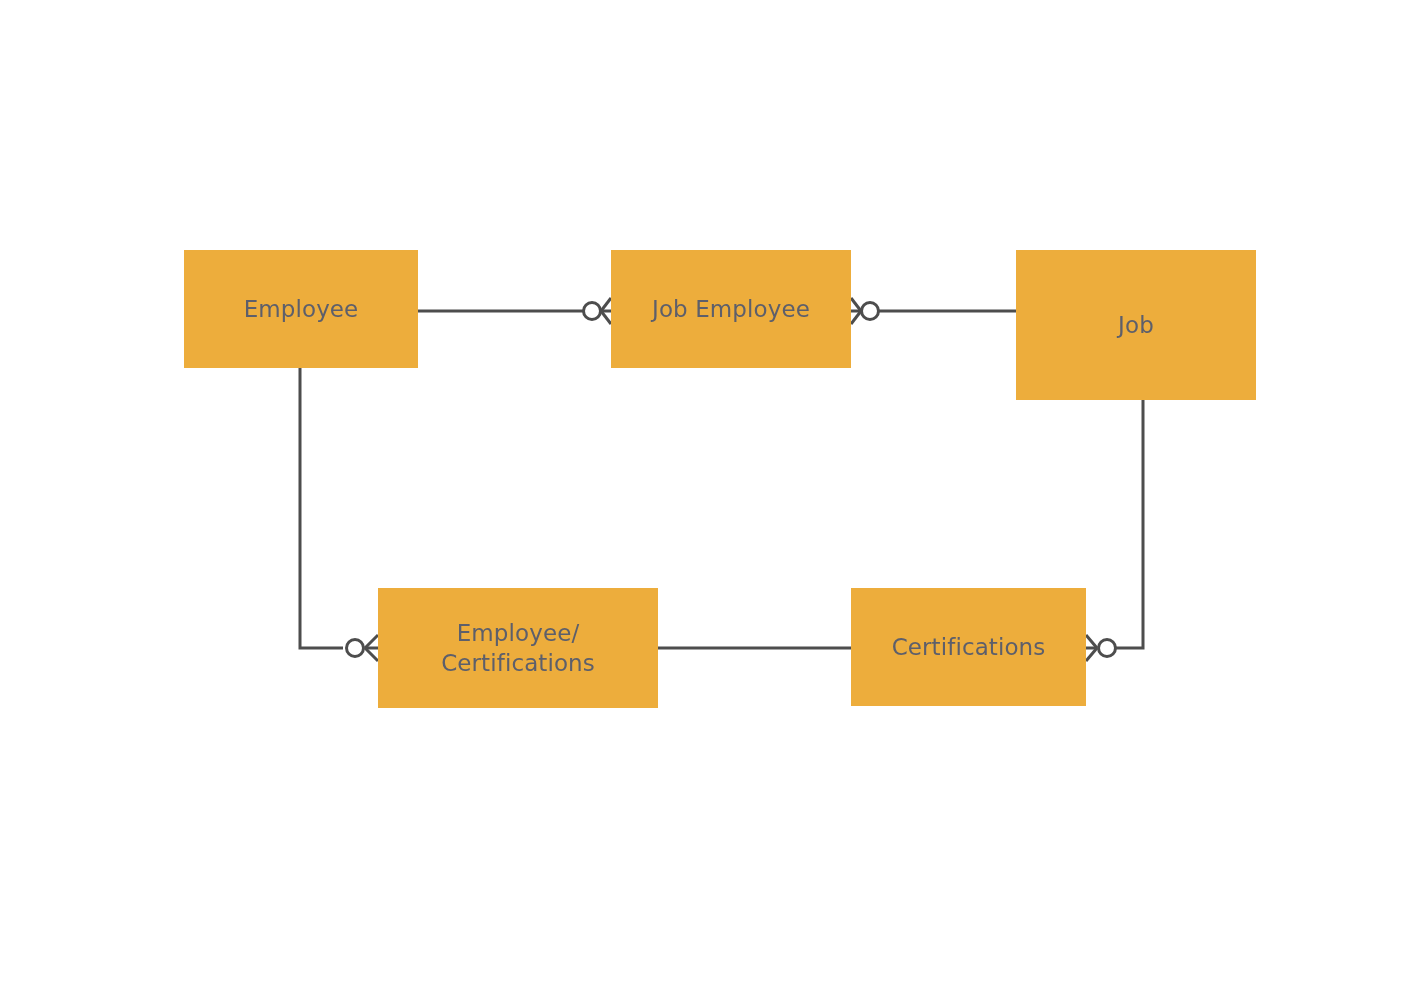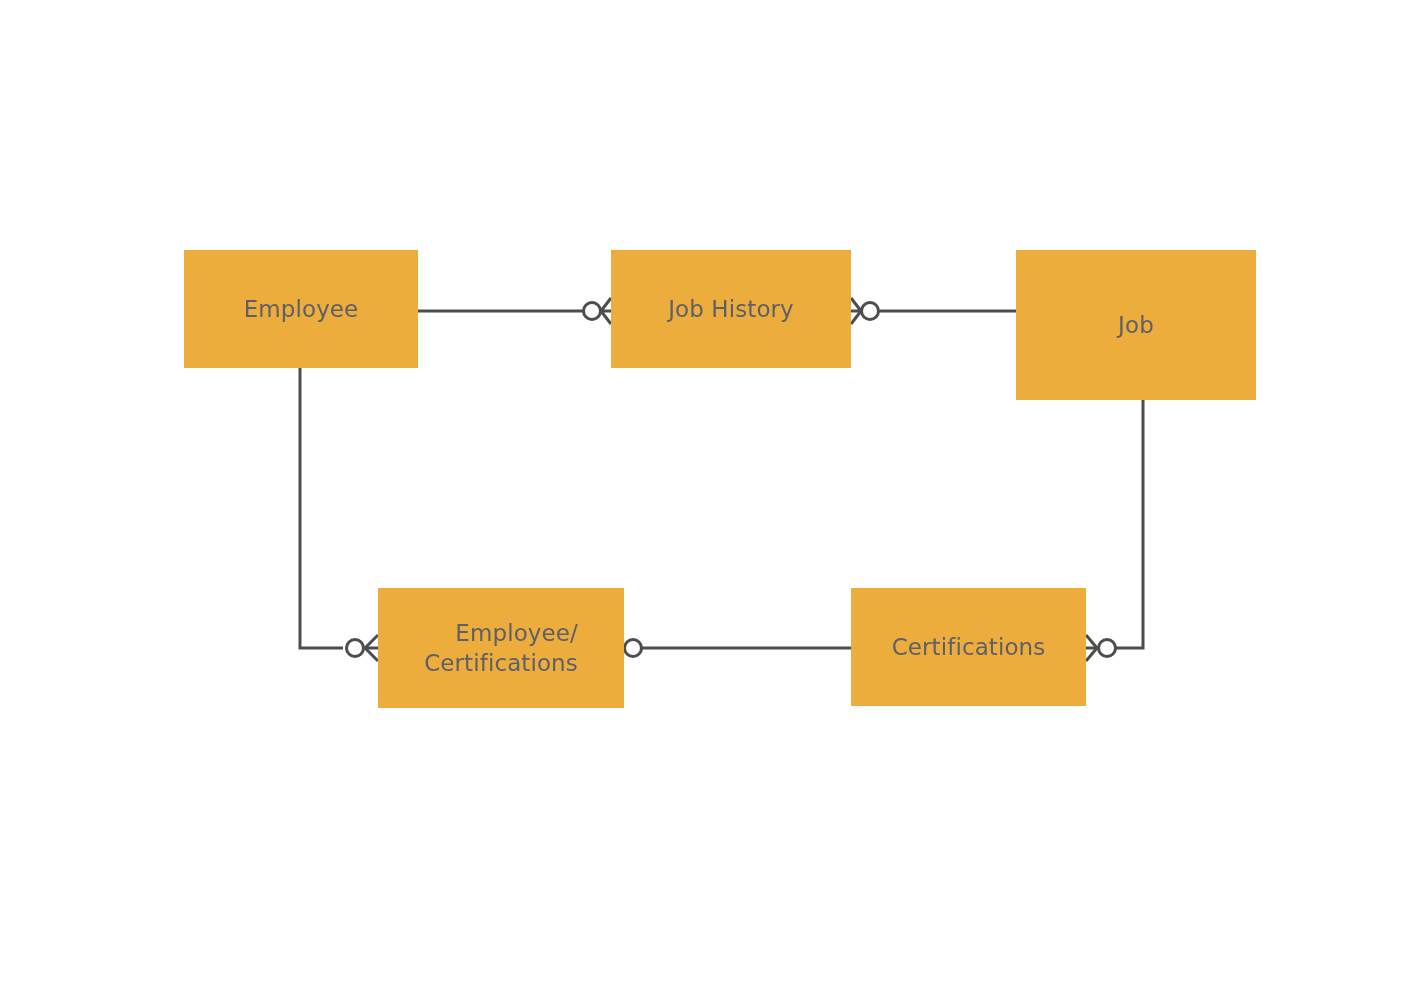--- a/index.html
+++ b/index.html
@@ -102,28 +102,28 @@
       <circle cx="1107" cy="648" r="8.5" fill="#ffffff" stroke="#4d4d4d" stroke-width="3"></circle>
       <polyline points="1116,648 1143,648 1143,368" fill="none" stroke="#4d4d4d" stroke-width="3"></polyline>
     </g>
   </svg>
 
   <div class="entity" style="left:184px; top:250px; width:234px; height:118px;">
     <span class="lbl">Employee</span>
   </div>
 
   <div class="entity" style="left:611px; top:250px; width:240px; height:118px;">
-    <span class="lbl">Job History</span>
+    <span class="lbl">Job Employee</span>
   </div>
 
   <div class="entity" style="left:1016px; top:250px; width:240px; height:150px;">
     <span class="lbl">Job</span>
   </div>
 
-  <div class="entity" style="left:378px; top:588px; width:246px; height:120px;text-align:right;">
+  <div class="entity" style="left:378px; top:588px; width:280px; height:120px;">
     <span class="lbl">Employee/
 Certifications</span>
   </div>
 
   <div class="entity" style="left:851px; top:588px; width:235px; height:118px;">
     <span class="lbl">Certifications</span>
   </div>
 
 </div>
 

